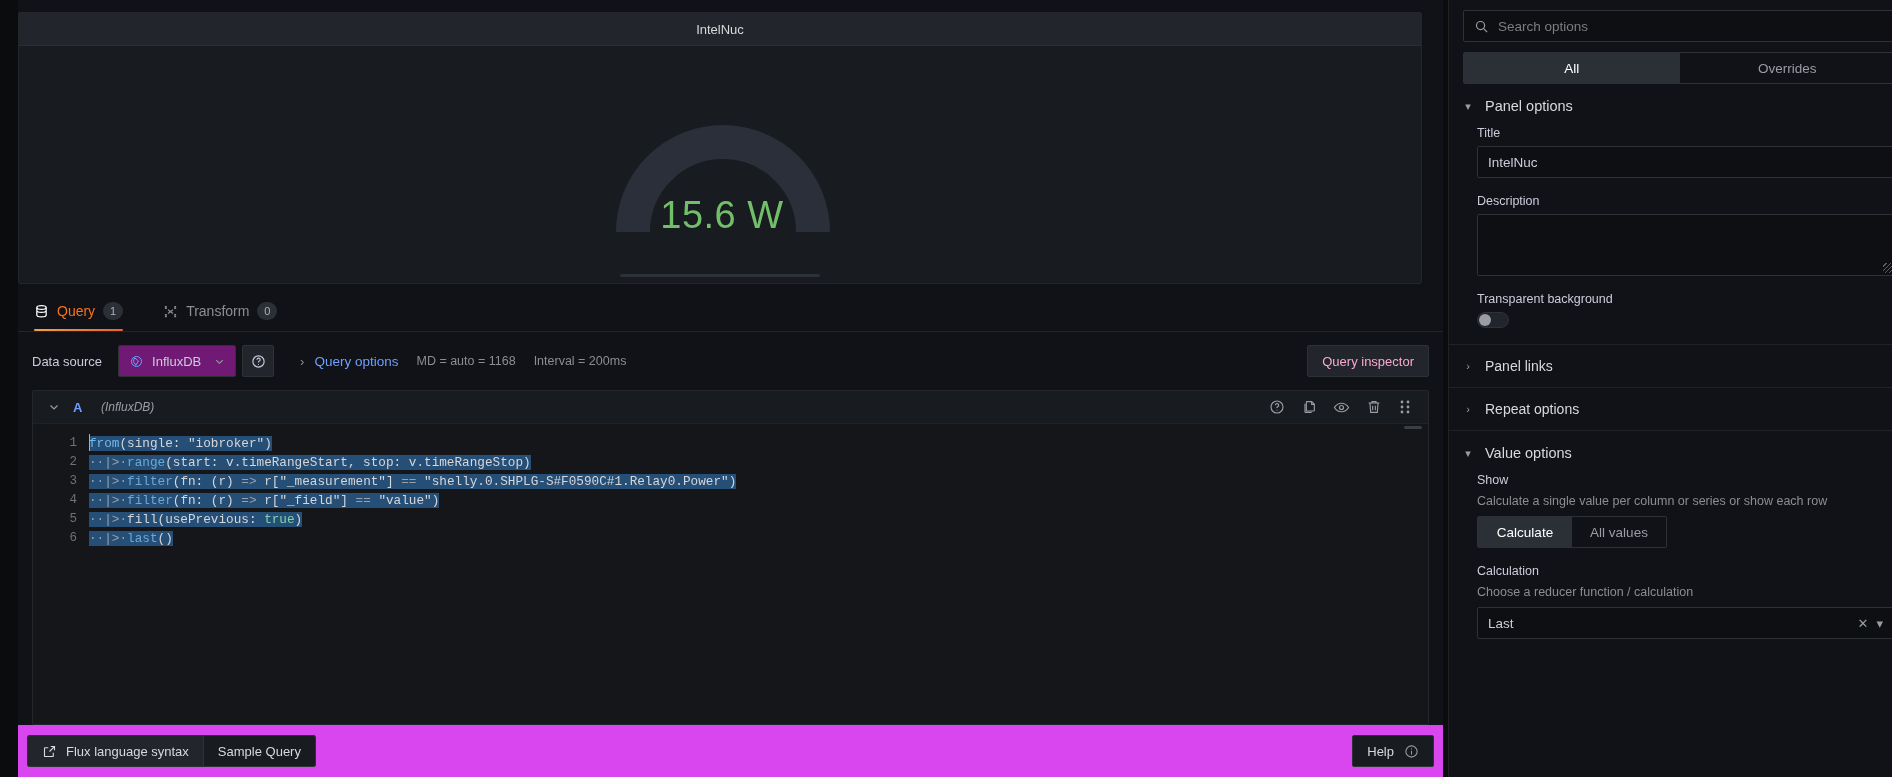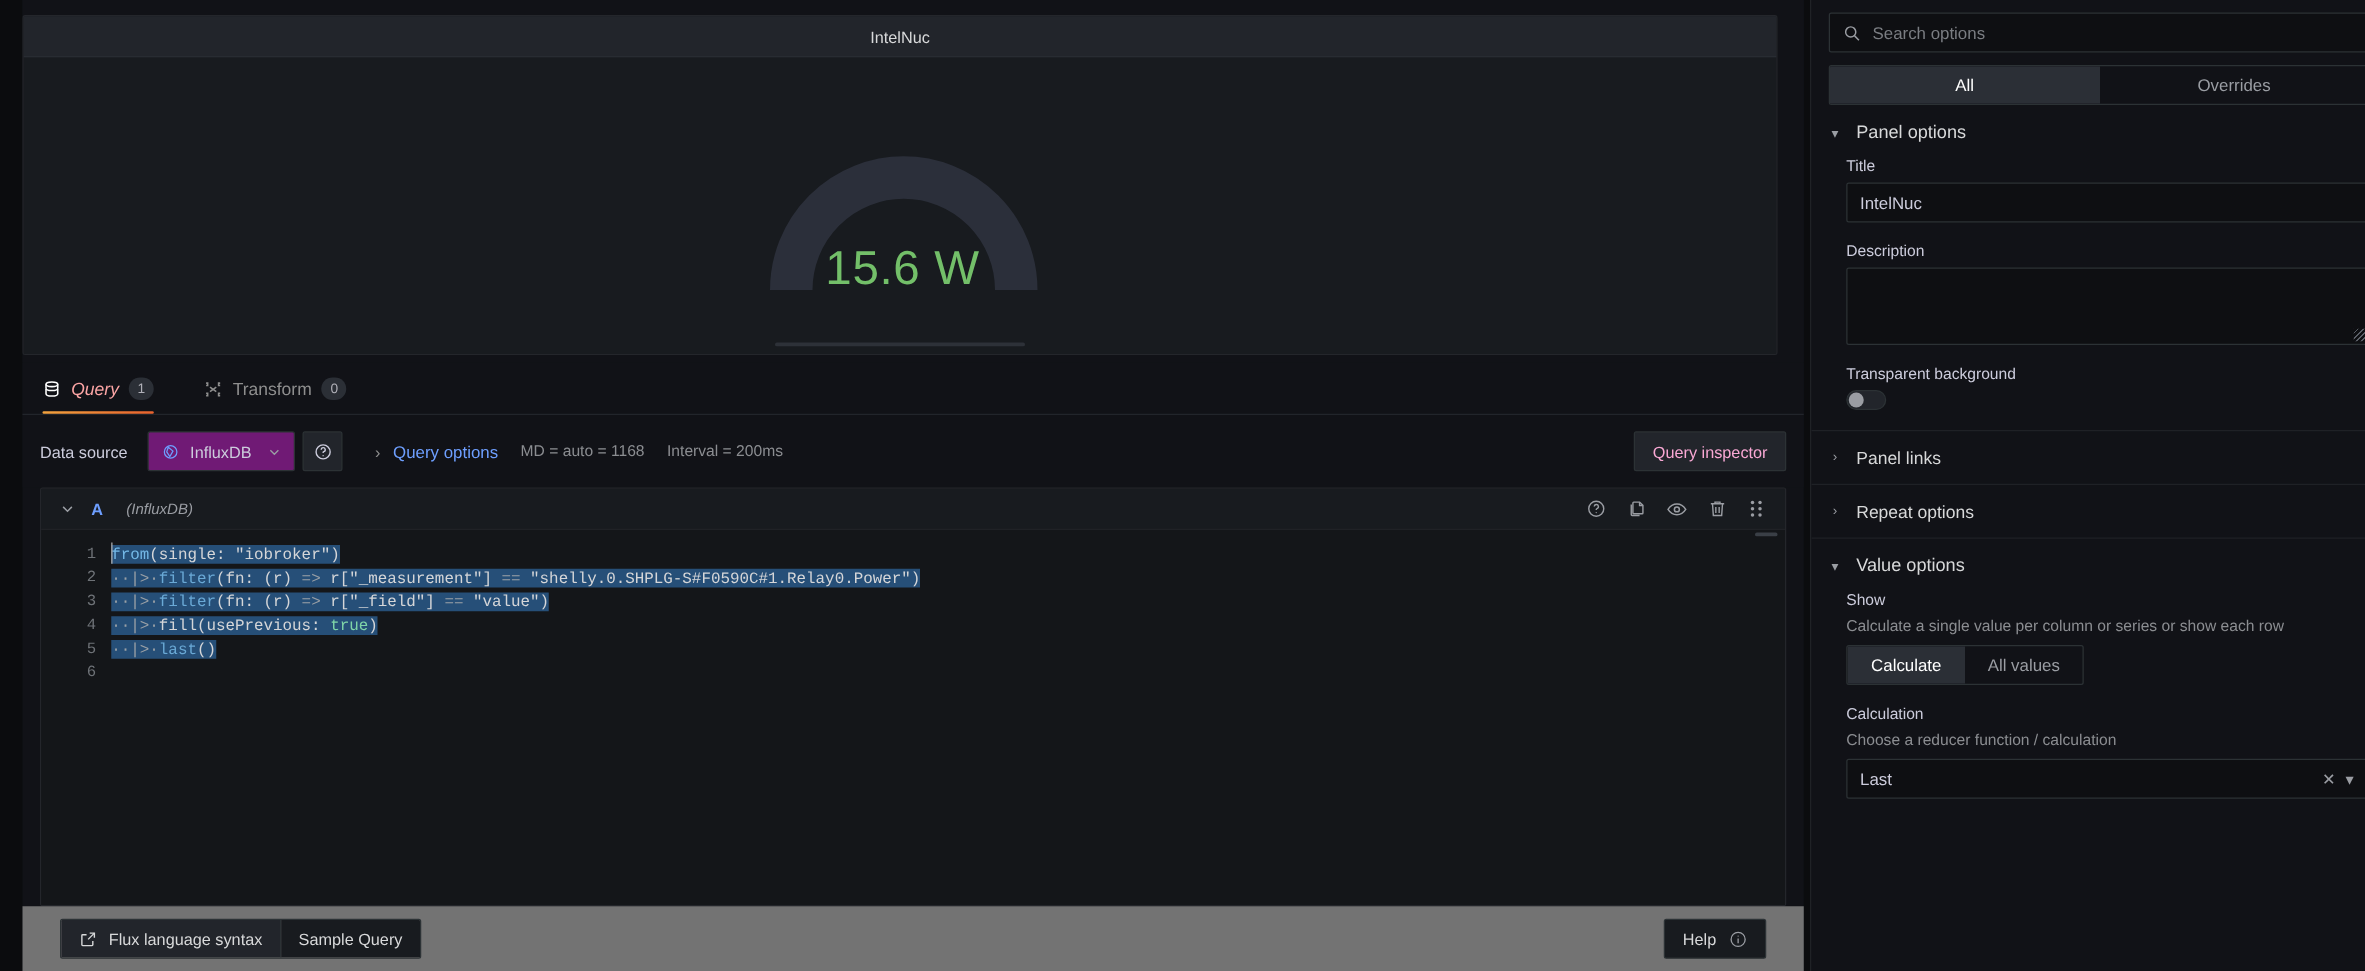--- a/index.html
+++ b/index.html
@@ -35,21 +35,21 @@
   }
   .drag-grip {
     position: absolute; bottom: 6px; left: 50%; transform: translateX(-50%);
     width: 200px; height: 3px; background: #2d3138; border-radius: 2px;
   }
 
   
   .tabs-bar { height: 42px; display: flex; align-items: flex-end; padding-left: 16px; background: #111217; border-bottom: 1px solid #22252b; }
   .tab { display: flex; align-items: center; gap: 8px; padding: 0 14px 11px 0; margin-right: 26px; position: relative; cursor: pointer; }
   .tab .tab-label { font-size: 14px; color: #8e8e8e; }
-  .tab.active .tab-label { color: #fca5a5; font-weight: 500; font-style: italic; }
+  .tab.active .tab-label { color: #f97316; font-weight: 500; }
   .tab.active::after { content: ""; position: absolute; left: 0; right: 14px; bottom: 0; height: 2px; border-radius: 2px;
     background: linear-gradient(90deg, #f2a23e, #e8622e); }
   .tab-count { font-size: 11px; color: #b0b0b8; background: #2b2f36; border-radius: 9px; min-width: 20px; height: 18px;
     display: inline-flex; align-items: center; justify-content: center; padding: 0 6px; }
   .tab svg { stroke: #8e8e8e; fill: none; }
   .tab.active svg { stroke: #ffffff; }
 
   
   .ds-row { height: 58px; display: flex; align-items: center; gap: 0; padding: 0 14px; background: #111217; }
   .ds-label { font-size: 13px; color: #ccccdc; margin-right: 16px; }
@@ -82,21 +82,21 @@
   .code .ln > span { background: #264f78; }
   .cursor { position: absolute; left: 0; top: 10px; width: 1px; height: 17px; background: #aeafb0; }
   .tok-kw { color: #74b9e8; }
   .tok-fn { color: #6aa9d6; }
   .tok-str { color: #d5d6d8; }
   .tok-op  { color: #9aa0a6; }
   .tok-txt { color: #d5d6d8; }
   .tok-bool{ color: #7fd4a8; }
 
   
-  .bottom-bar { height: 52px; display: flex; align-items: center; padding: 0 30px; background: #737373; }
+  .bottom-bar { height: 52px; display: flex; align-items: center; padding: 0 9px; background: #d946ef; }
   .bb-group { display: flex; align-items: stretch; height: 32px; border: 1px solid #2c3235; border-radius: 2px; overflow: hidden; }
   .bb-btn { display: flex; align-items: center; gap: 9px; padding: 0 14px; font-size: 13px; color: #d8d9da; background: #22252b;
     border-right: 1px solid #2c3235; cursor: pointer; }
   .bb-btn.plain { background: #181b1f; border-right: none; }
   .bb-spacer { flex: 1; }
   .help-btn { display: flex; align-items: center; gap: 10px; height: 32px; padding: 0 14px; background: #181b1f;
     border: 1px solid #2c3235; border-radius: 2px; font-size: 13px; color: #d8d9da; cursor: pointer; }
 
   
   .splitter { width: 5px; height: 777px; background: #0b0c0e; cursor: col-resize; }
@@ -269,20 +269,21 @@
           <div>1</div>
           <div>2</div>
           <div>3</div>
           <div>4</div>
           <div>5</div>
           <div>6</div>
         </div>
         <div class="code">
           <div class="cursor"></div>
           <div class="ln"><span><i class="tok-kw" style="font-style:normal">from</i><i class="tok-txt" style="font-style:normal">(single: </i><i class="tok-str" style="font-style:normal">"iobroker"</i><i class="tok-txt" style="font-style:normal">)</i></span></div>
+          <div class="ln"><span><i class="tok-op" style="font-style:normal">··|&gt;·</i><i class="tok-fn" style="font-style:normal">range</i><i class="tok-txt" style="font-style:normal">(start: v.timeRangeStart, stop: v.timeRangeStop)</i></span></div>
           <div class="ln"><span><i class="tok-op" style="font-style:normal">··|&gt;·</i><i class="tok-fn" style="font-style:normal">filter</i><i class="tok-txt" style="font-style:normal">(fn: (r) </i><i class="tok-op" style="font-style:normal">=&gt;</i><i class="tok-txt" style="font-style:normal"> r[</i><i class="tok-str" style="font-style:normal">"_measurement"</i><i class="tok-txt" style="font-style:normal">] </i><i class="tok-op" style="font-style:normal">==</i><i class="tok-txt" style="font-style:normal"> </i><i class="tok-str" style="font-style:normal">"shelly.0.SHPLG-S#F0590C#1.Relay0.Power"</i><i class="tok-txt" style="font-style:normal">)</i></span></div>
           <div class="ln"><span><i class="tok-op" style="font-style:normal">··|&gt;·</i><i class="tok-fn" style="font-style:normal">filter</i><i class="tok-txt" style="font-style:normal">(fn: (r) </i><i class="tok-op" style="font-style:normal">=&gt;</i><i class="tok-txt" style="font-style:normal"> r[</i><i class="tok-str" style="font-style:normal">"_field"</i><i class="tok-txt" style="font-style:normal">] </i><i class="tok-op" style="font-style:normal">==</i><i class="tok-txt" style="font-style:normal"> </i><i class="tok-str" style="font-style:normal">"value"</i><i class="tok-txt" style="font-style:normal">)</i></span></div>
           <div class="ln"><span><i class="tok-op" style="font-style:normal">··|&gt;·</i><i class="tok-txt" style="font-style:normal">fill(usePrevious: </i><i class="tok-bool" style="font-style:normal">true</i><i class="tok-txt" style="font-style:normal">)</i></span></div>
           <div class="ln"><span><i class="tok-op" style="font-style:normal">··|&gt;·</i><i class="tok-fn" style="font-style:normal">last</i><i class="tok-txt" style="font-style:normal">()</i></span></div>
         </div>
       </div>
     </div>
 
     <div class="bottom-bar">
       <div class="bb-group">

